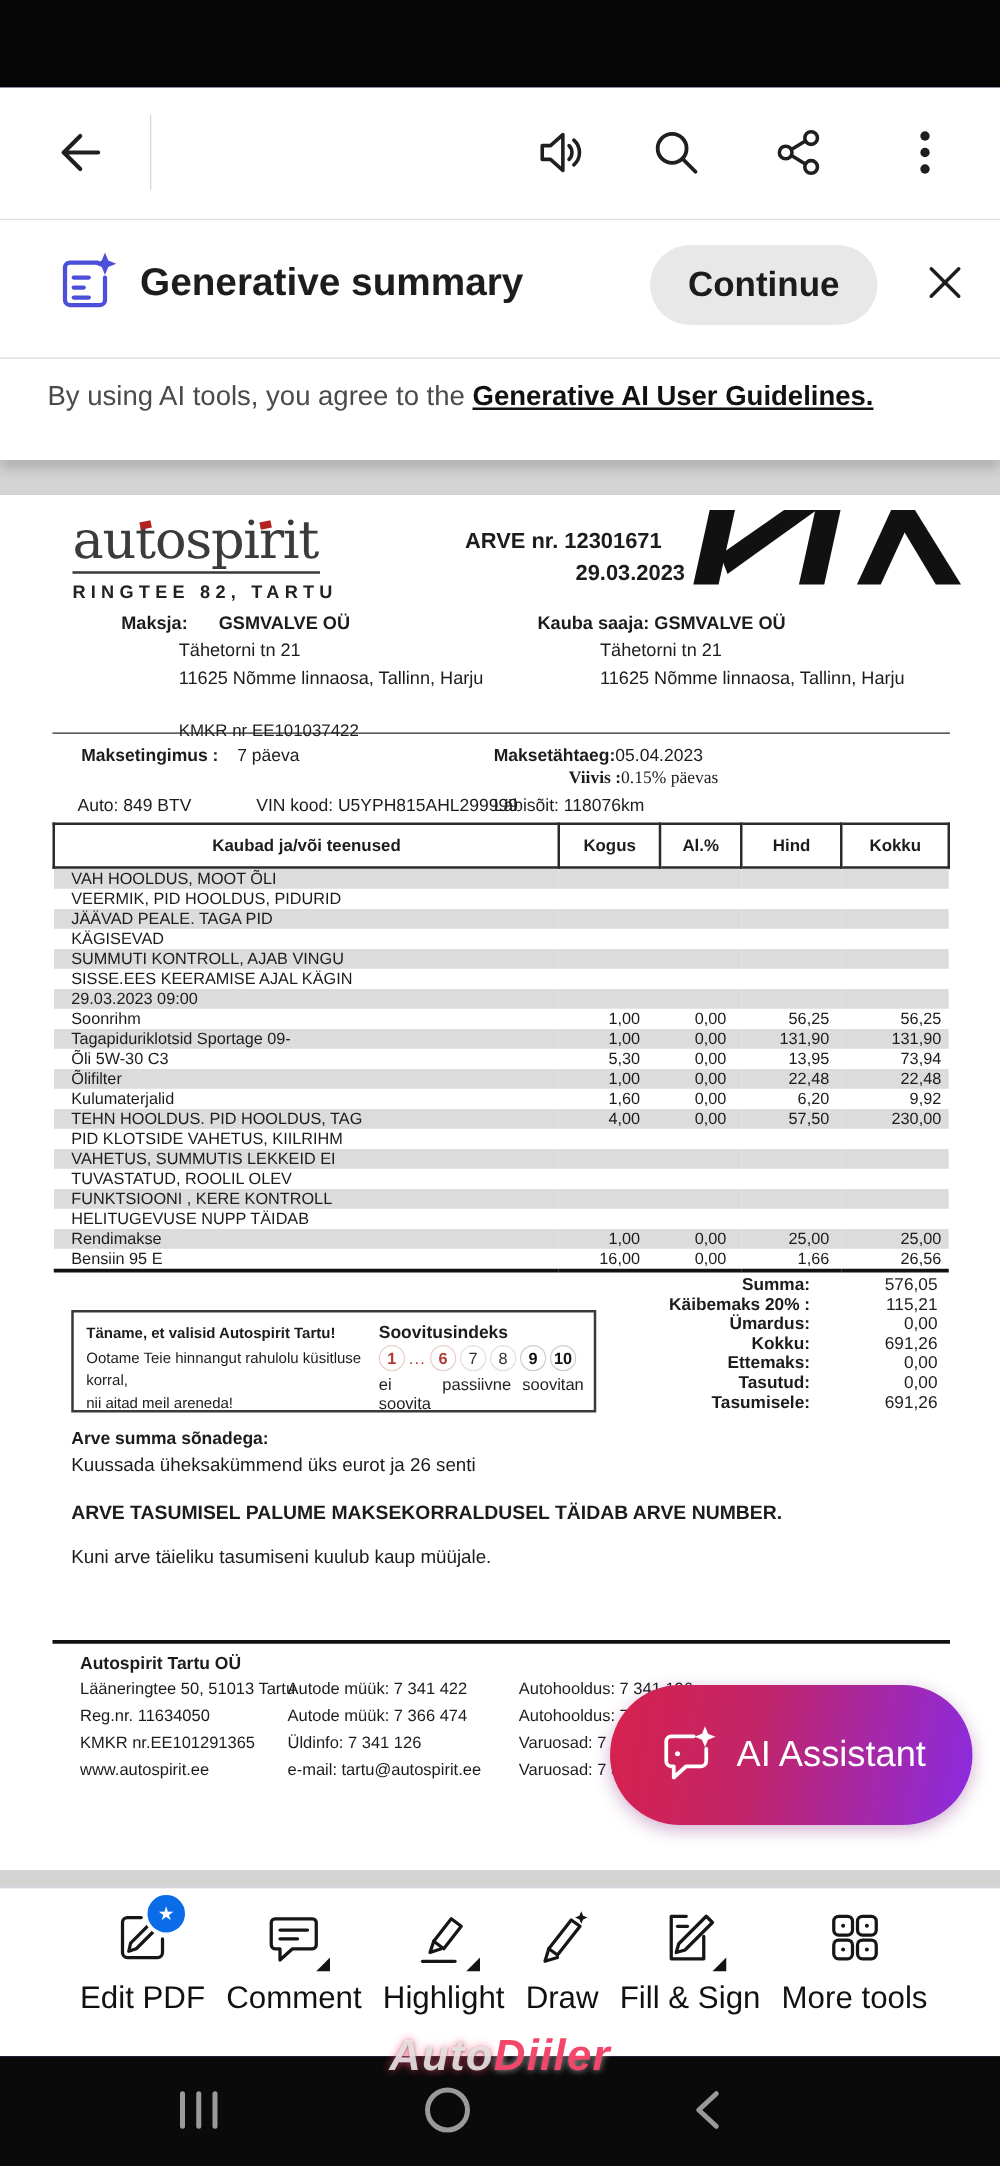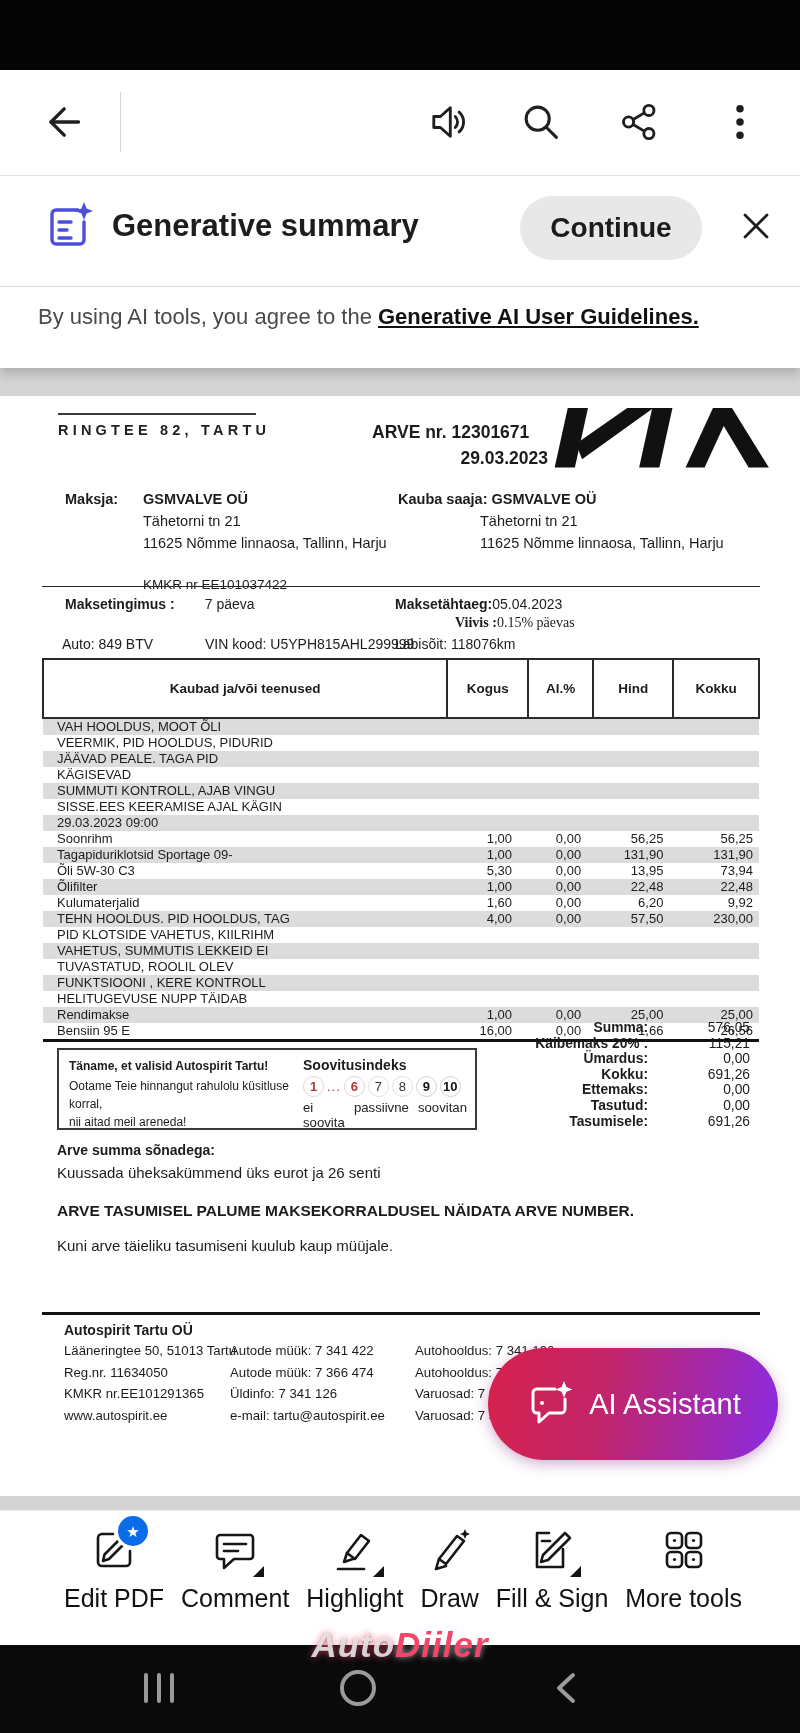--- a/index.html
+++ b/index.html
@@ -35,37 +35,37 @@
              letter-spacing:-1px;line-height:44px;position:relative;}
   .logo-acc{position:absolute;width:9px;height:6px;background:#b22222;transform:rotate(-12deg);}
   .acc1{left:54px;top:7px;} .acc2{left:150px;top:7px;}
   .logo-line{width:198px;border-top:2px solid #3a3a3a;margin-top:3px;}
   .logo-sub{font-size:14.5px;font-weight:700;letter-spacing:4.2px;color:#222;margin-top:7px;}
   .invno-block{position:absolute;left:372px;top:26px;width:182px;font-weight:700;font-size:17.5px;}
   .invno-line2{text-align:right;padding-right:6px;margin-top:5px;}
   .kia-logo{position:absolute;left:538px;top:12px;width:238px;height:64px;}
   .party{position:absolute;top:92px;font-size:14.5px;line-height:22px;}
   .payer{left:65px;} .receiver{left:398px;}
-  .party .head{font-weight:700;}
+  .party .head{font-weight:700;margin-left:32px;}
   .party .lbl{display:inline-block;}
   .payer .lbl{width:78px;} .receiver .lbl{margin-right:4px;}
   .payer .ind{margin-left:78px;} .receiver .ind{margin-left:82px;}
   .party .vat{font-size:13.5px;margin-top:20px;}
   .rule{position:absolute;left:42px;top:190px;width:718px;border-top:1.6px solid #2a2a2a;}
   .terms{font-size:14px;}
   .t-row1{position:absolute;left:65px;top:200px;}
-  .t-row1 b{margin-right:30px;}
+  .t-row1 b{margin-right:15px;}
   .t-due{position:absolute;left:395px;top:200px;}
   .t-int{position:absolute;left:455px;top:219px;font-family:Liberation Serif, serif;}
   .t-row3{position:absolute;left:62px;top:240px;width:700px;}
   .t-vin{position:absolute;left:143px;} .t-mil{position:absolute;left:333px;}
   
   .items-wrap{position:absolute;left:42px;top:262px;width:718px;}
   table.items{border-collapse:collapse;width:718px;border-bottom:3px solid #111;}
-  table.items thead th{border:2px solid #2a2a2a;font-size:13.5px;font-weight:700;height:25px;padding:16px 4px;}
+  table.items thead th{border:2px solid #2a2a2a;font-size:13.5px;font-weight:700;height:25px;padding:4px 4px;}
   table.items td{height:16px;font-size:13px;line-height:16px;padding:0;white-space:nowrap;overflow:hidden;}
   table.items tbody tr:nth-child(odd){background:#dcdcdc;}
   .c-desc{width:420px;text-align:left;padding-left:14px!important;}
   .c-qty{width:70px;text-align:right;padding-right:16px!important;}
   .c-discount{width:58px;text-align:right;padding-right:12px!important;}
   .c-price{width:76px;text-align:right;padding-right:10px!important;}
   .c-total{width:86px;text-align:right;padding-right:6px!important;}
   
   .totals{position:absolute;left:420px;top:624px;width:330px;font-size:13.8px;}
   .totals .trow{display:flex;line-height:15.6px;}
@@ -197,20 +197,24 @@
       <span>By using AI tools, you agree to the </span><span class="link">Generative AI User Guidelines.</span>
     </div>
   </section>
 
   <div class="gap-top"></div>
   <div class="gap-bottom"></div>
 
   <div class="pdf-page">
 
     <div class="logo-block">
+      <div class="logo-name"><span>autospirit</span>
+        <span class="logo-acc acc1"></span>
+        <span class="logo-acc acc2"></span>
+      </div>
       <div class="logo-line"></div>
       <div class="logo-sub">RINGTEE 82, TARTU</div>
     </div>
 
     <div class="invno-block">
       <div><span>ARVE nr.</span> <span>12301671</span></div>
       <div class="invno-line2">29.03.2023</div>
     </div>
 
     <div class="kia-logo">
@@ -454,21 +458,21 @@
         <div class="fb-labels" id="fb-labels">
             <span>ei soovita</span>
             <span>passiivne</span>
             <span>soovitan</span>
           </div>
       </div>
     </div>
 
     <div class="words-label">Arve summa sõnadega:</div>
     <div class="words">Kuussada üheksakümmend üks eurot ja 26 senti</div>
-    <div class="notice">ARVE TASUMISEL PALUME MAKSEKORRALDUSEL NÄIDATA ARVE NUMBER.</div>
+    <div class="notice">ARVE TASUMISEL PALUME MAKSEKORRALDUSEL TÄIDAB ARVE NUMBER.</div>
     <div class="ownership">Kuni arve täieliku tasumiseni kuulub kaup müüjale.</div>
 
     <div class="inv-footer">
       <div class="if-company">Autospirit Tartu OÜ</div>
       <div class="if-cols">
         <div class="if-col if-c1" id="f-col1">
             <div>Lääneringtee 50, 51013 Tartu</div>
             <div>Reg.nr.   11634050</div>
             <div>KMKR nr.EE101291365</div>
             <div>www.autospirit.ee</div>

